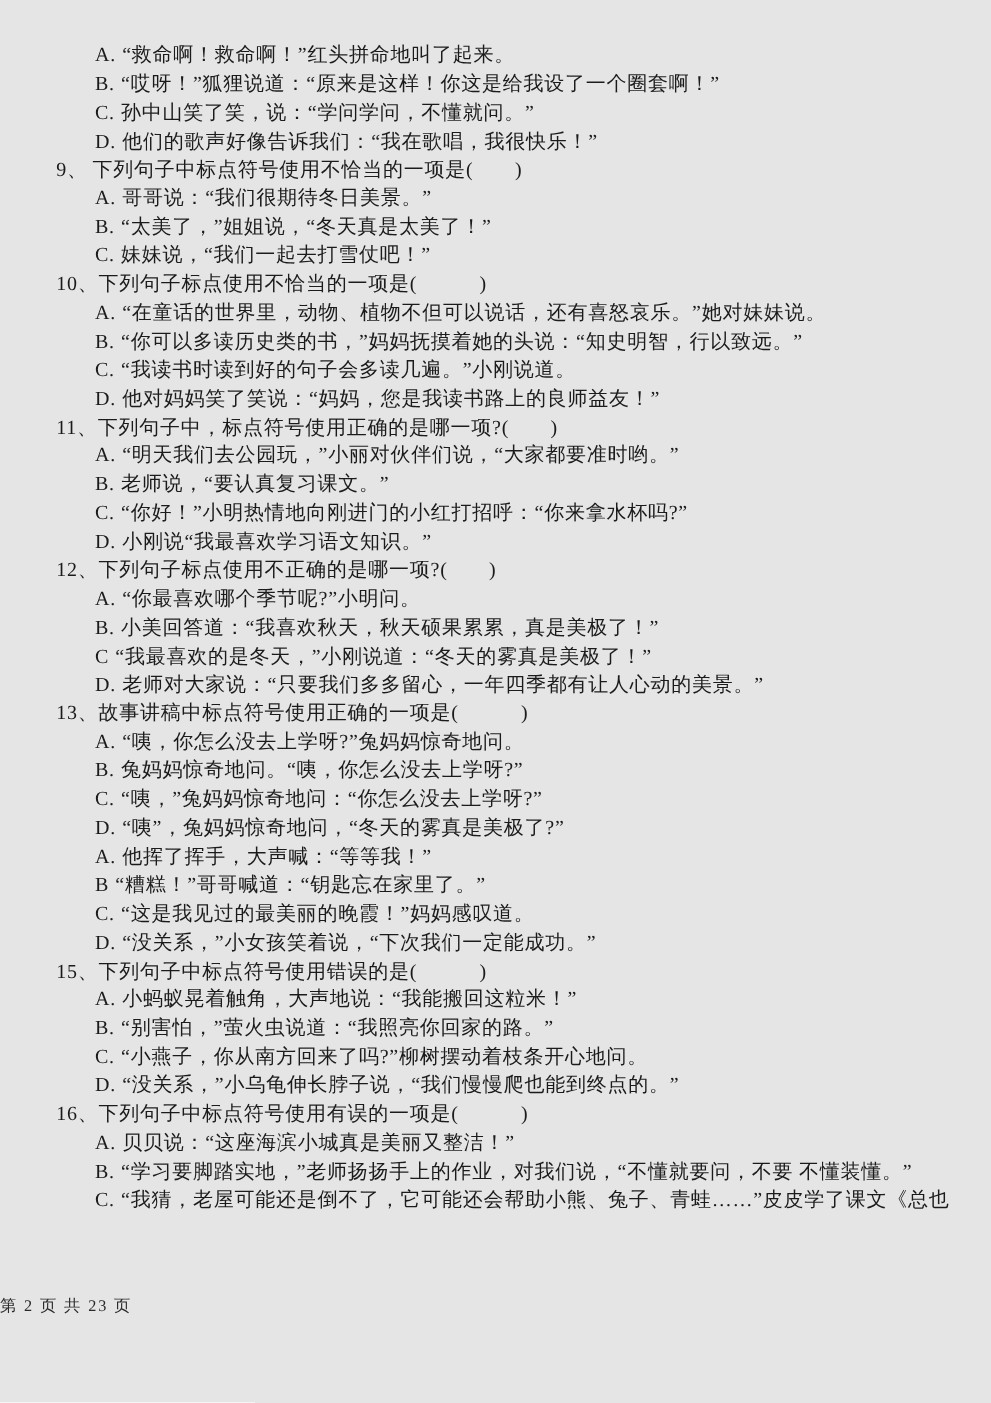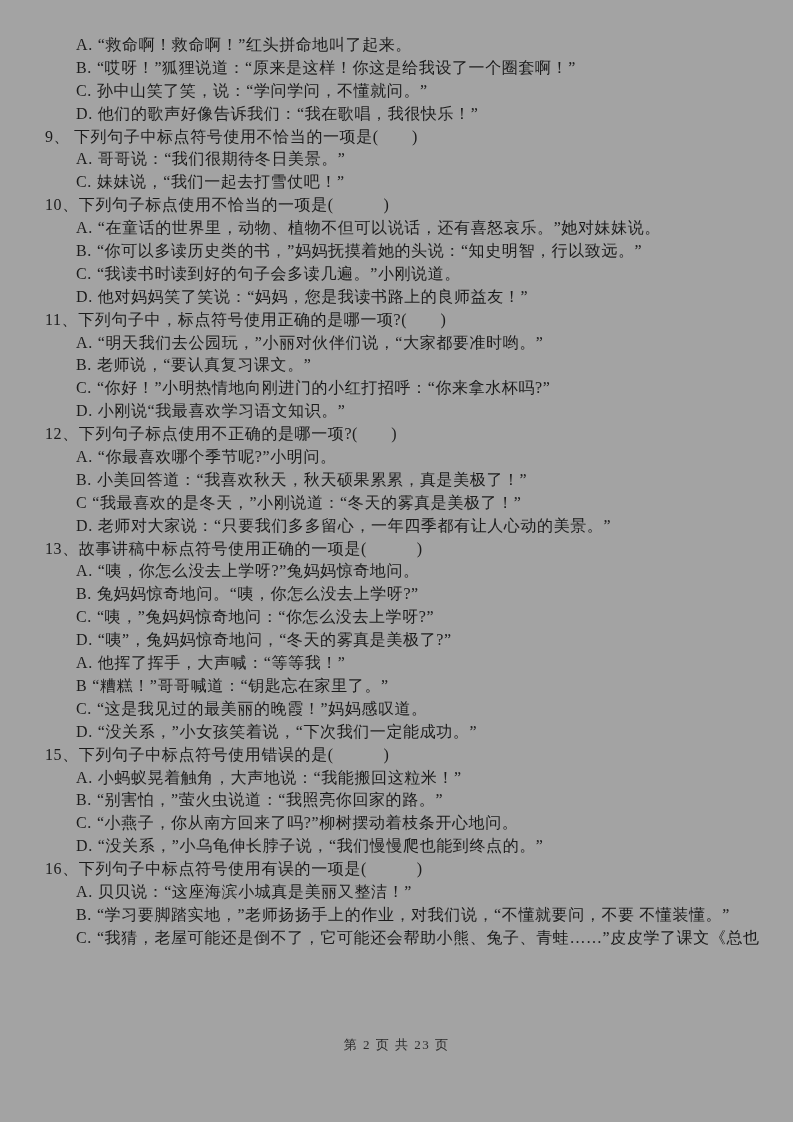--- a/index.html
+++ b/index.html
@@ -7,21 +7,21 @@
     padding: 0;
     width: 793px;
     height: 1122px;
     background: #ffffff;
     overflow: hidden;
   }
   .page {
     position: relative;
     width: 793px;
     height: 1122px;
-    background: #a3a3a3;
+    background: #e5e5e5;
     color: #1b1b1b;
     font-family: "Liberation Serif", "DejaVu Serif", serif;
   }
   .content {
     position: absolute;
     top: 34px;
     left: 45px;
     right: 0;
   }
   .line {
@@ -39,38 +39,39 @@
     padding-left: 31px;
   }
   .opt-label {
     margin-right: 5px;
   }
   .footer {
     position: absolute;
     top: 1036px;
     left: 0;
     width: 793px;
-    text-align: center;
+    text-align: left;
     font-size: 13px;
     letter-spacing: 1.5px;
     color: #2a2a2a;
     font-family: "Liberation Serif", "DejaVu Serif", serif;
   }
 </style>
 </head>
 <body>
 
 <div class="page">
   <div class="content" id="content">
       <div class="line opt"><span class="opt-label">A.</span><span class="opt-text">“救命啊！救命啊！”红头拼命地叫了起来。</span></div>
       <div class="line opt"><span class="opt-label">B.</span><span class="opt-text">“哎呀！”狐狸说道：“原来是这样！你这是给我设了一个圈套啊！”</span></div>
       <div class="line opt"><span class="opt-label">C.</span><span class="opt-text">孙中山笑了笑，说：“学问学问，不懂就问。”</span></div>
       <div class="line opt"><span class="opt-label">D.</span><span class="opt-text">他们的歌声好像告诉我们：“我在歌唱，我很快乐！”</span></div>
       <div class="line q"><span class="q-num">9、</span><span class="q-stem">下列句子中标点符号使用不恰当的一项是(　　)</span></div>
       <div class="line opt"><span class="opt-label">A.</span><span class="opt-text">哥哥说：“我们很期待冬日美景。”</span></div>
+      <div class="line opt"><span class="opt-label">B.</span><span class="opt-text">“太美了，”姐姐说，“冬天真是太美了！”</span></div>
       <div class="line opt"><span class="opt-label">C.</span><span class="opt-text">妹妹说，“我们一起去打雪仗吧！”</span></div>
       <div class="line q"><span class="q-num">10、</span><span class="q-stem">下列句子标点使用不恰当的一项是(　　　)</span></div>
       <div class="line opt"><span class="opt-label">A.</span><span class="opt-text">“在童话的世界里，动物、植物不但可以说话，还有喜怒哀乐。”她对妹妹说。</span></div>
       <div class="line opt"><span class="opt-label">B.</span><span class="opt-text">“你可以多读历史类的书，”妈妈抚摸着她的头说：“知史明智，行以致远。”</span></div>
       <div class="line opt"><span class="opt-label">C.</span><span class="opt-text">“我读书时读到好的句子会多读几遍。”小刚说道。</span></div>
       <div class="line opt"><span class="opt-label">D.</span><span class="opt-text">他对妈妈笑了笑说：“妈妈，您是我读书路上的良师益友！”</span></div>
       <div class="line q"><span class="q-num">11、</span><span class="q-stem">下列句子中，标点符号使用正确的是哪一项?(　　)</span></div>
       <div class="line opt"><span class="opt-label">A.</span><span class="opt-text">“明天我们去公园玩，”小丽对伙伴们说，“大家都要准时哟。”</span></div>
       <div class="line opt"><span class="opt-label">B.</span><span class="opt-text">老师说，“要认真复习课文。”</span></div>
       <div class="line opt"><span class="opt-label">C.</span><span class="opt-text">“你好！”小明热情地向刚进门的小红打招呼：“你来拿水杯吗?”</span></div>

